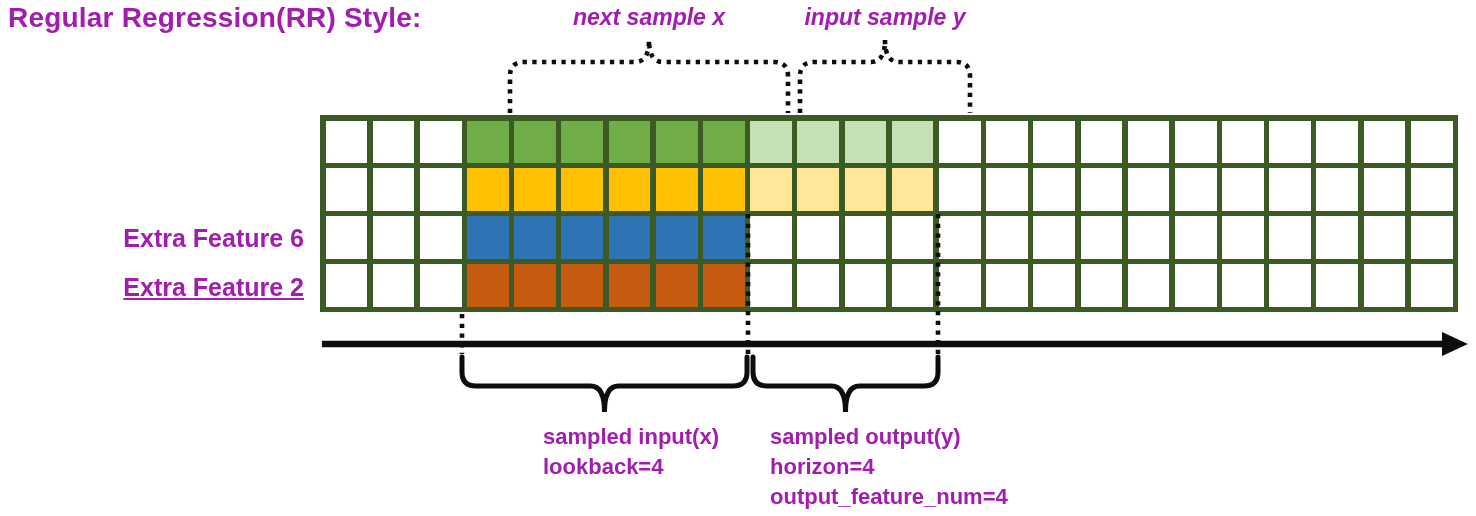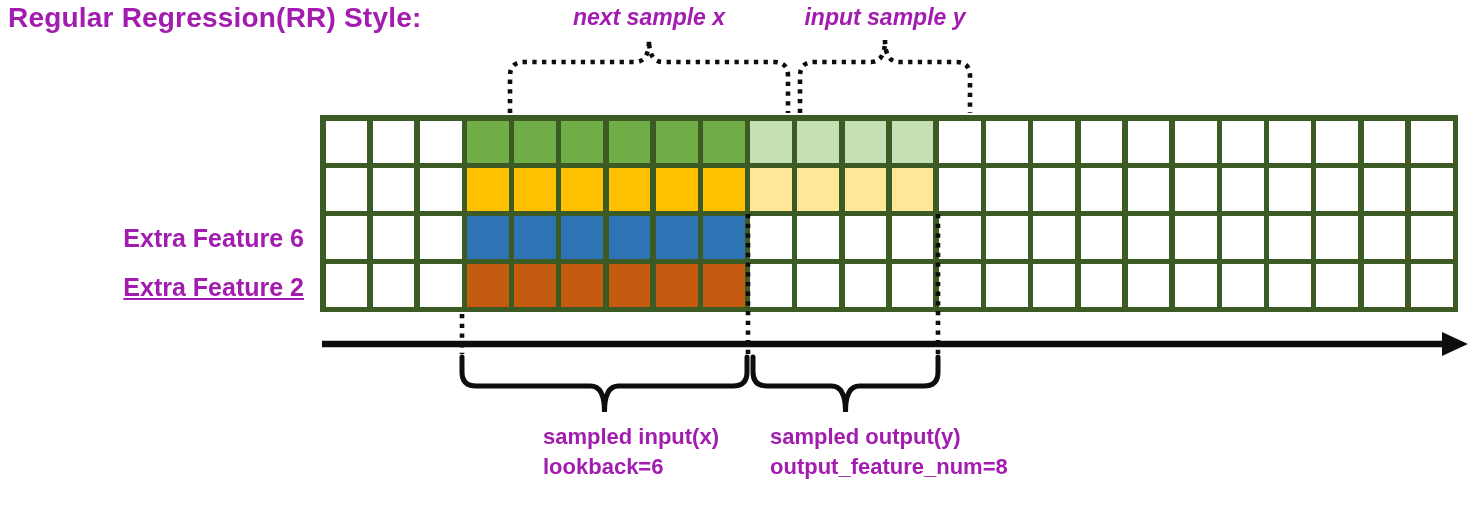--- a/index.html
+++ b/index.html
@@ -164,21 +164,22 @@
     <line x1="322" y1="344" x2="1444" y2="344" stroke="#0d0d0d" stroke-width="6.5"></line>
     <polygon points="1442,332 1468,344 1442,356" fill="#0d0d0d"></polygon>
 
     <path d="M 462 357 L 462 372 Q 462 386 476 386 L 590.5 386 Q 604.5 386 604.5 412 Q 604.5 386 618.5 386 L 733 386 Q 747 386 747 372 L 747 357" fill="none" stroke="#0d0d0d" stroke-width="5" stroke-linecap="round"></path>
     <path d="M 753 357 L 753 372 Q 753 386 767 386 L 831.5 386 Q 845.5 386 845.5 412 Q 845.5 386 859.5 386 L 924 386 Q 938 386 938 372 L 938 357" fill="none" stroke="#0d0d0d" stroke-width="5" stroke-linecap="round"></path>
   </svg>
 
 
   <div class="note note-input">
     <div>sampled input(x)</div>
-    <div>lookback=6</div>
+    <div>lookback=4</div>
   </div>
 
   <div class="note note-output">
     <div>sampled output(y)</div>
-    <div>output_feature_num=8</div>
+    <div>horizon=4</div>
+    <div>output_feature_num=4</div>
   </div>
 
 </div>
 
 </body></html>

